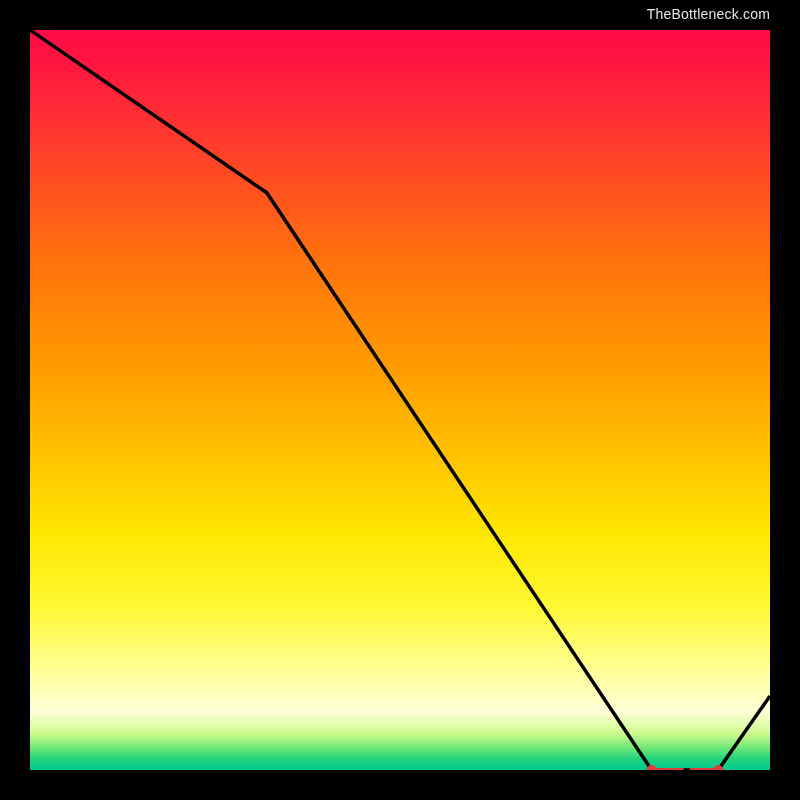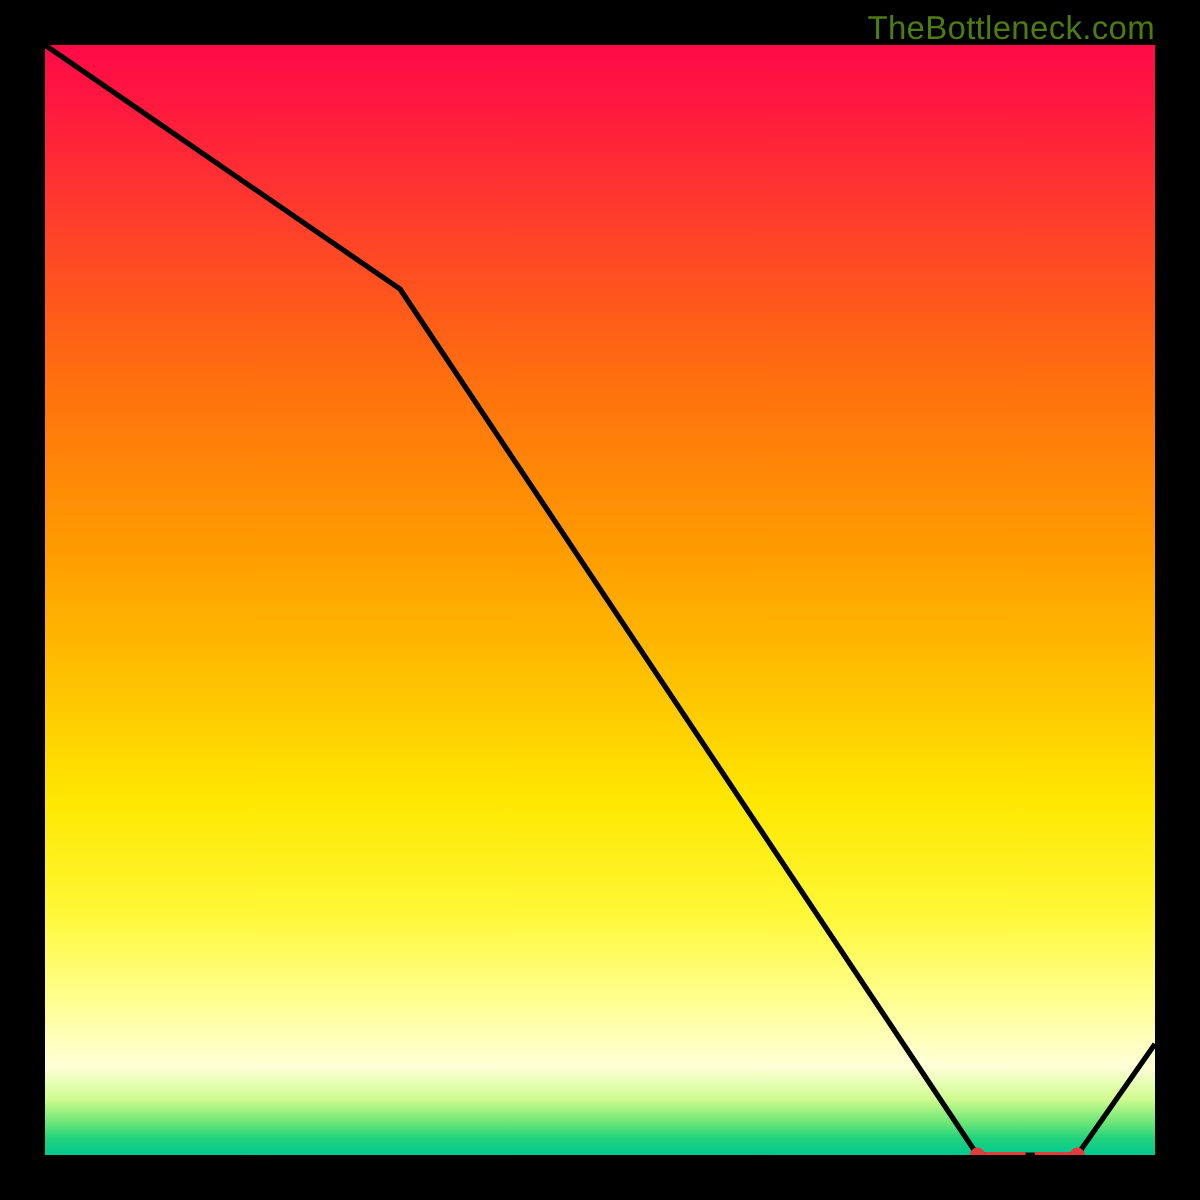--- a/index.html
+++ b/index.html
@@ -49,22 +49,22 @@
 
   .markers-svg { position: absolute; inset: 0; width: 740px; height: 740px; }
   .marker-dot { fill: #e43b3b; }
   .marker-line { stroke: #e43b3b; stroke-width: 4; stroke-linecap: round; }
   .marker-gap { stroke: #e43b3b; stroke-width: 4; stroke-dasharray: 10 6; }
 
   .attribution {
     position: absolute;
     top: 6px;
     right: 30px;
-    color: #4d7c0f;
-    font-size: 22px;
+    color: #e5e5e5;
+    font-size: 14px;
     font-weight: 500;
     letter-spacing: 0.2px;
   }
 </style>
 </head>
 <body>
 
 <div class="stage">
 
   <div class="plot">

